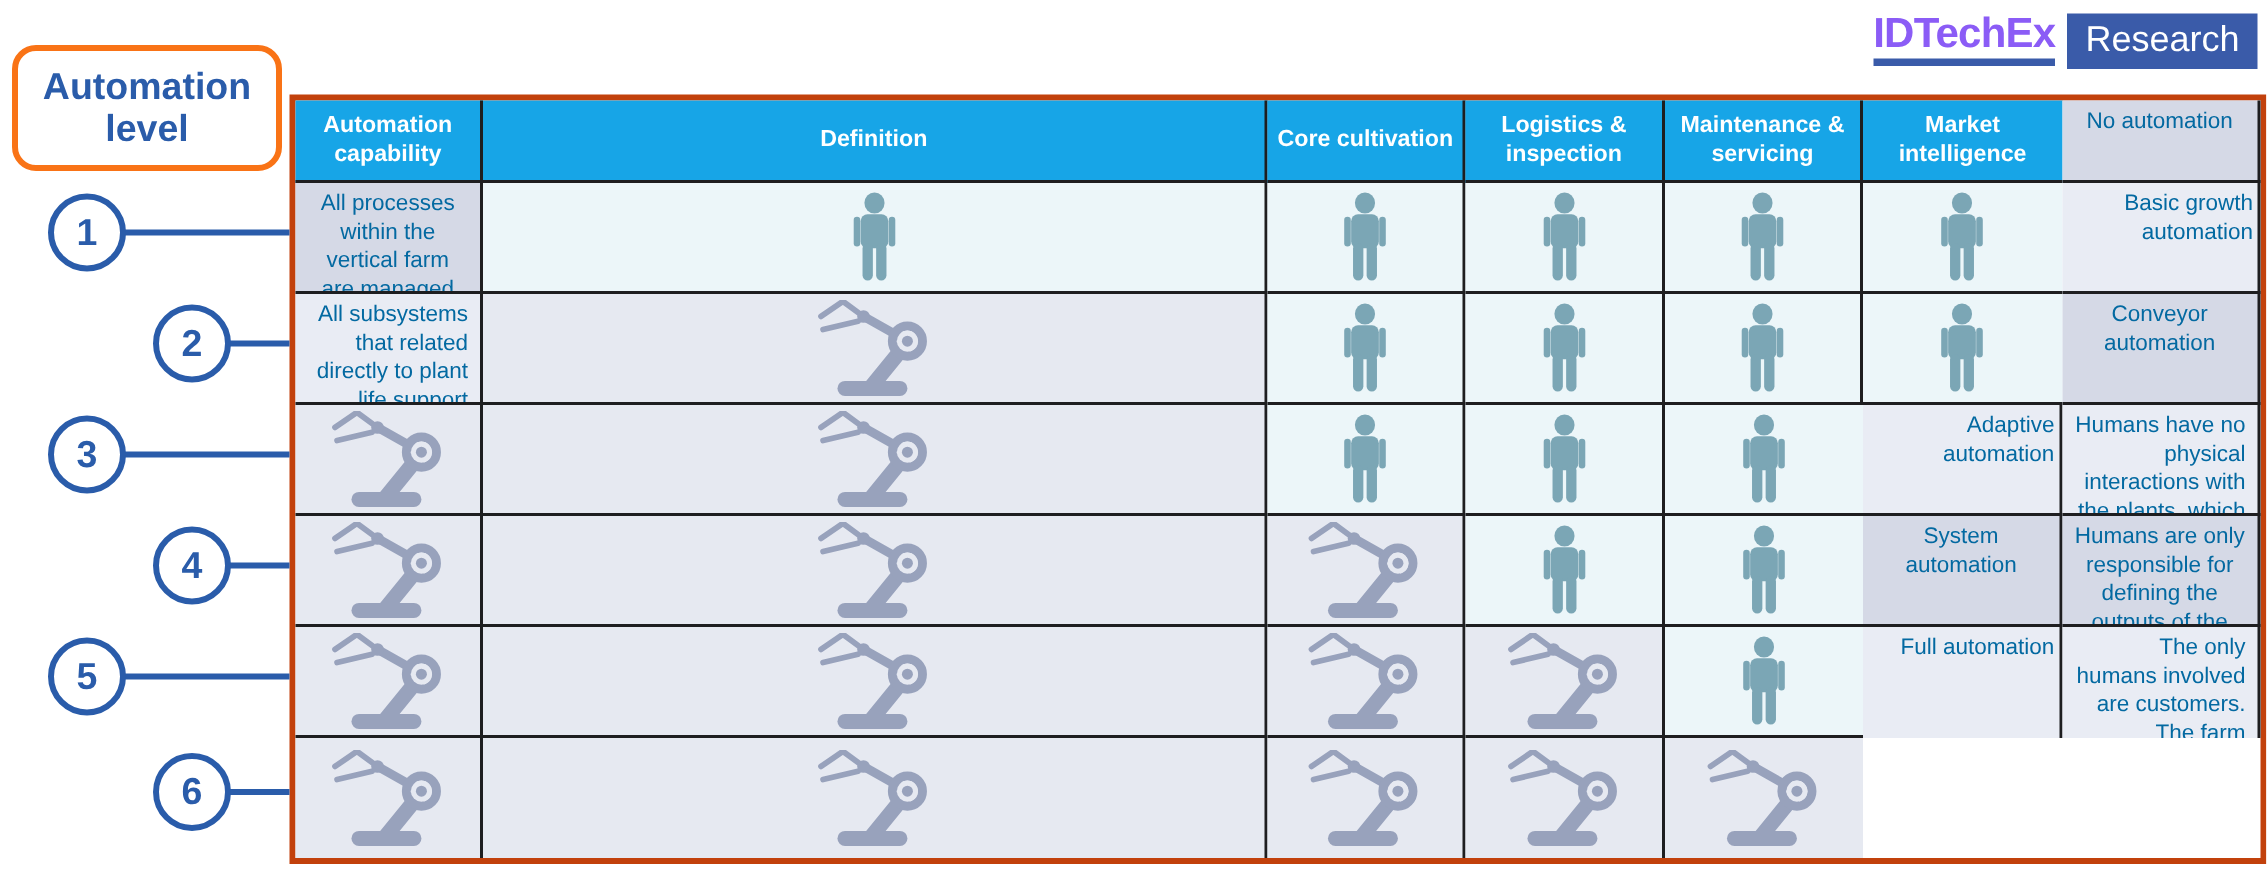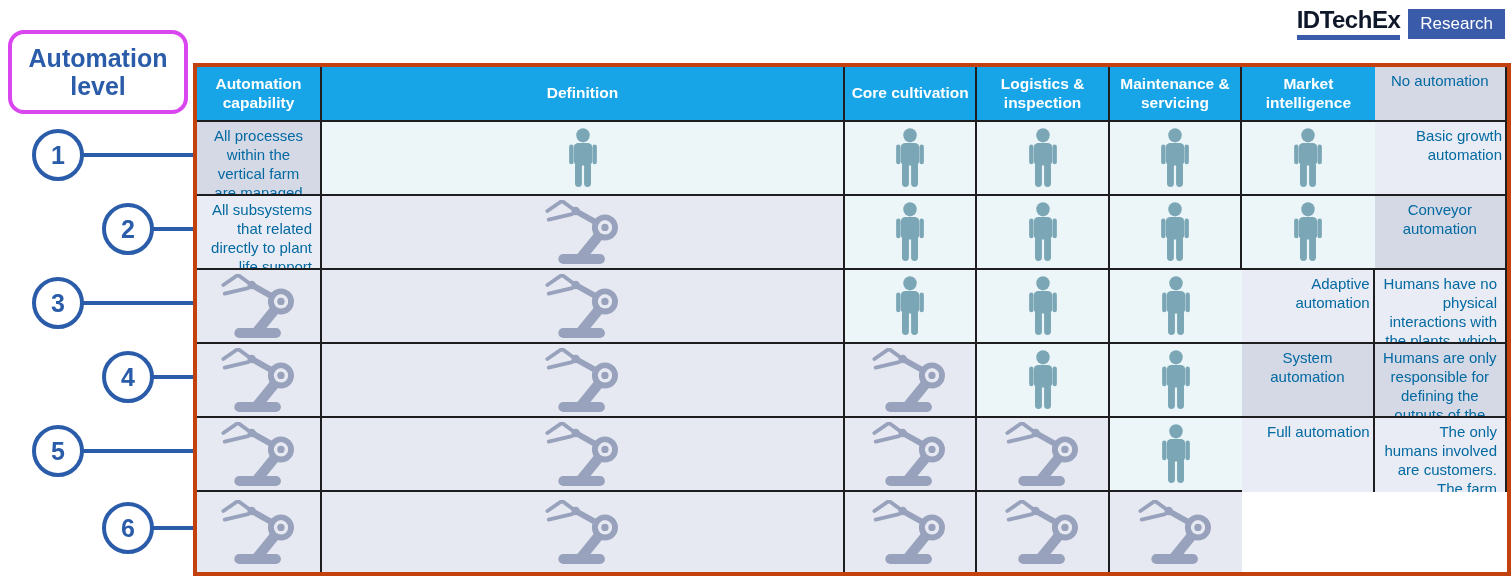--- a/index.html
+++ b/index.html
@@ -2,21 +2,21 @@
 <html><head>
 <meta charset="utf-8">
 <style>
   html,body{margin:0;padding:0;background:#ffffff;}
   body{font-family:"Liberation Sans", sans-serif; -webkit-font-smoothing:antialiased;}
   .canvas{position:relative;width:1511px;height:582px;background:#ffffff;overflow:hidden;}
 
   
   .legend-box{
     position:absolute;left:8px;top:30px;width:172px;height:76px;
-    border:4px solid #d946ef;border-radius:16px;background:#ffffff;
+    border:4px solid #f97316;border-radius:16px;background:#ffffff;
     display:flex;align-items:center;justify-content:center;text-align:center;
     color:#2A5CAA;font-weight:bold;font-size:25px;line-height:1.12;
   }
 
   
   .mcircle{
     position:absolute;width:44px;height:44px;border:4px solid #2A5CAA;border-radius:50%;
     background:#ffffff;display:flex;align-items:center;justify-content:center;
     color:#2A5CAA;font-weight:bold;font-size:25px;z-index:2;
   }
@@ -24,25 +24,25 @@
   .m0 .mcircle{left:32px;top:129px}  .m0 .mline{left:82px;top:153px;width:111px}
   .m1 .mcircle{left:102px;top:203px} .m1 .mline{left:152px;top:227px;width:41px}
   .m2 .mcircle{left:32px;top:277px}  .m2 .mline{left:82px;top:301px;width:111px}
   .m3 .mcircle{left:102px;top:351px} .m3 .mline{left:152px;top:375px;width:41px}
   .m4 .mcircle{left:32px;top:425px}  .m4 .mline{left:82px;top:449px;width:111px}
   .m5 .mcircle{left:102px;top:502px} .m5 .mline{left:152px;top:526px;width:41px}
 
   
   .logo{position:absolute;top:8px;right:6px;display:flex;align-items:flex-start;gap:8px;}
   .logo-brand{
-    font-weight:bold;font-size:24px;color:#0f172a;letter-spacing:-0.5px;
+    font-weight:bold;font-size:28px;color:#8b5cf6;letter-spacing:-0.5px;
     border-bottom:5px solid #3A5BA9;padding-bottom:3px;line-height:1.0;
   }
   .logo-suffix{
-    background:#3A5BA9;color:#ffffff;font-size:17px;line-height:1.0;
+    background:#3A5BA9;color:#ffffff;font-size:24px;line-height:1.0;
     padding:6px 12px 7px 12px;margin-top:1px;
   }
 
   
   .table{
     position:absolute;left:193px;top:63px;width:1310px;
     display:grid;
     grid-template-columns:125px 523px repeat(5, 1fr);
     grid-template-rows:55px 74px 74px 74px 74px 74px 80px;
     border:4px solid #c2410c;

